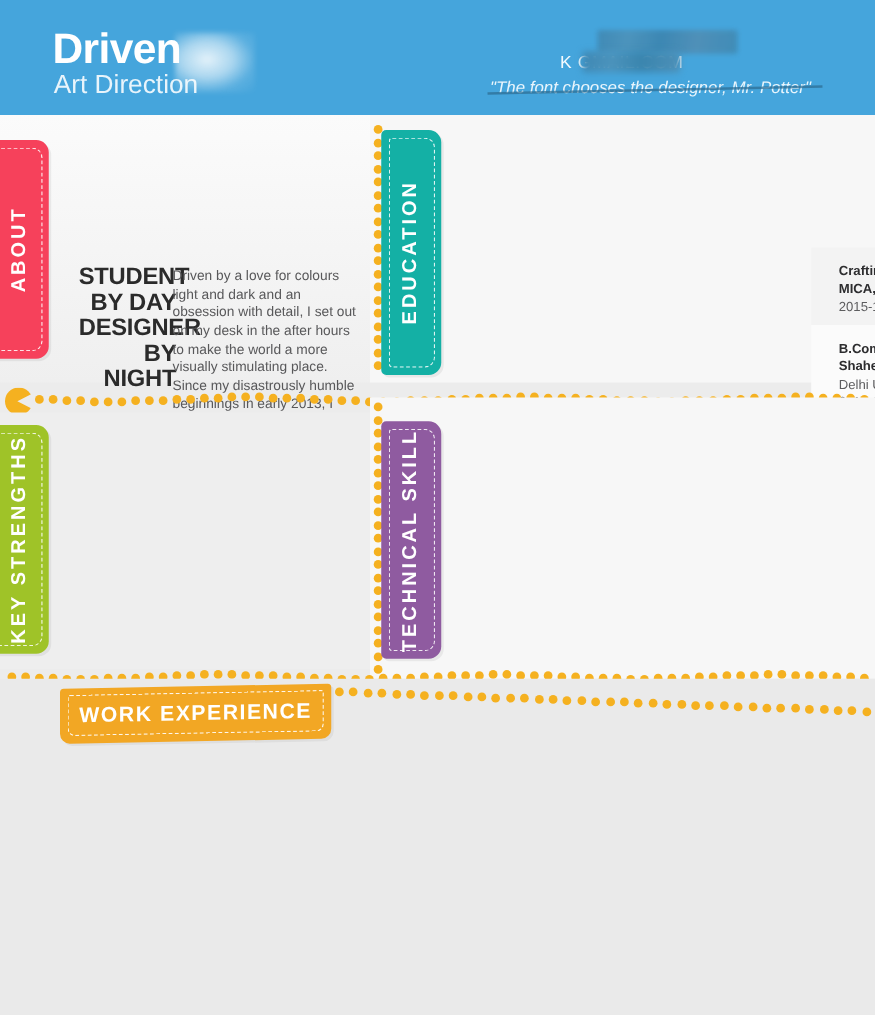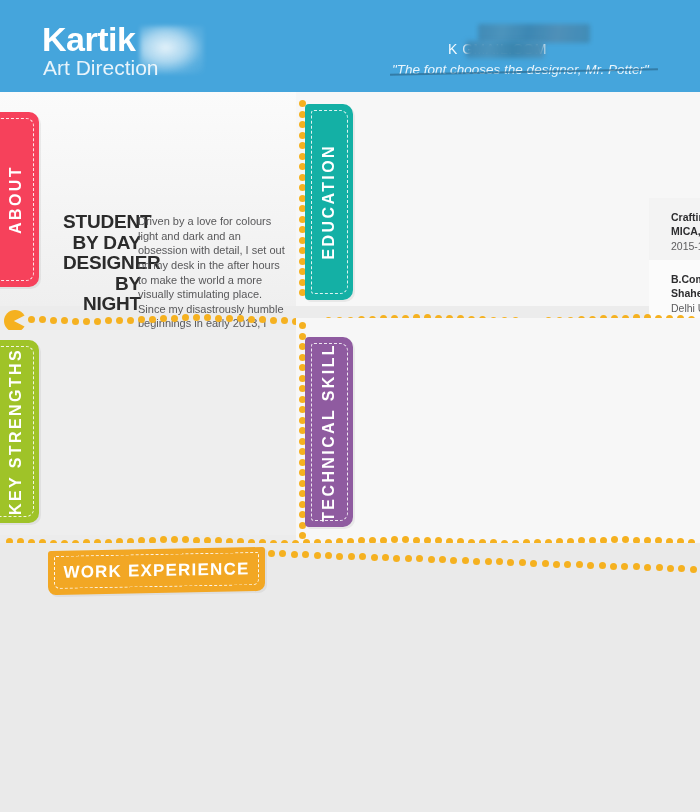--- a/index.html
+++ b/index.html
@@ -157,21 +157,21 @@
   }
   .we-dots { position:absolute; left:268px; top:548px; width:432px; height:28px; }
   .we-dots i { position:absolute; width:7px; height:7px; border-radius:50%; background:#f5b120; }
 </style>
 </head>
 <body>
 
 <div id="page">
 
   <div class="header">
-    <div class="hdr-name">Kartik</div>
+    <div class="hdr-name">Driven</div>
     <div class="hdr-role">Art Direction</div>
     <div class="hdr-smudge"></div>
     <div class="hdr-phone"></div>
     <div class="hdr-email">K                  GMAIL.COM</div>
     <div class="hdr-email-mask"></div>
     <div class="hdr-quote">"The font chooses the designer, Mr. Potter"</div>
     <div class="hdr-strike"></div>
   </div>
 
   <div class="about-panel">

